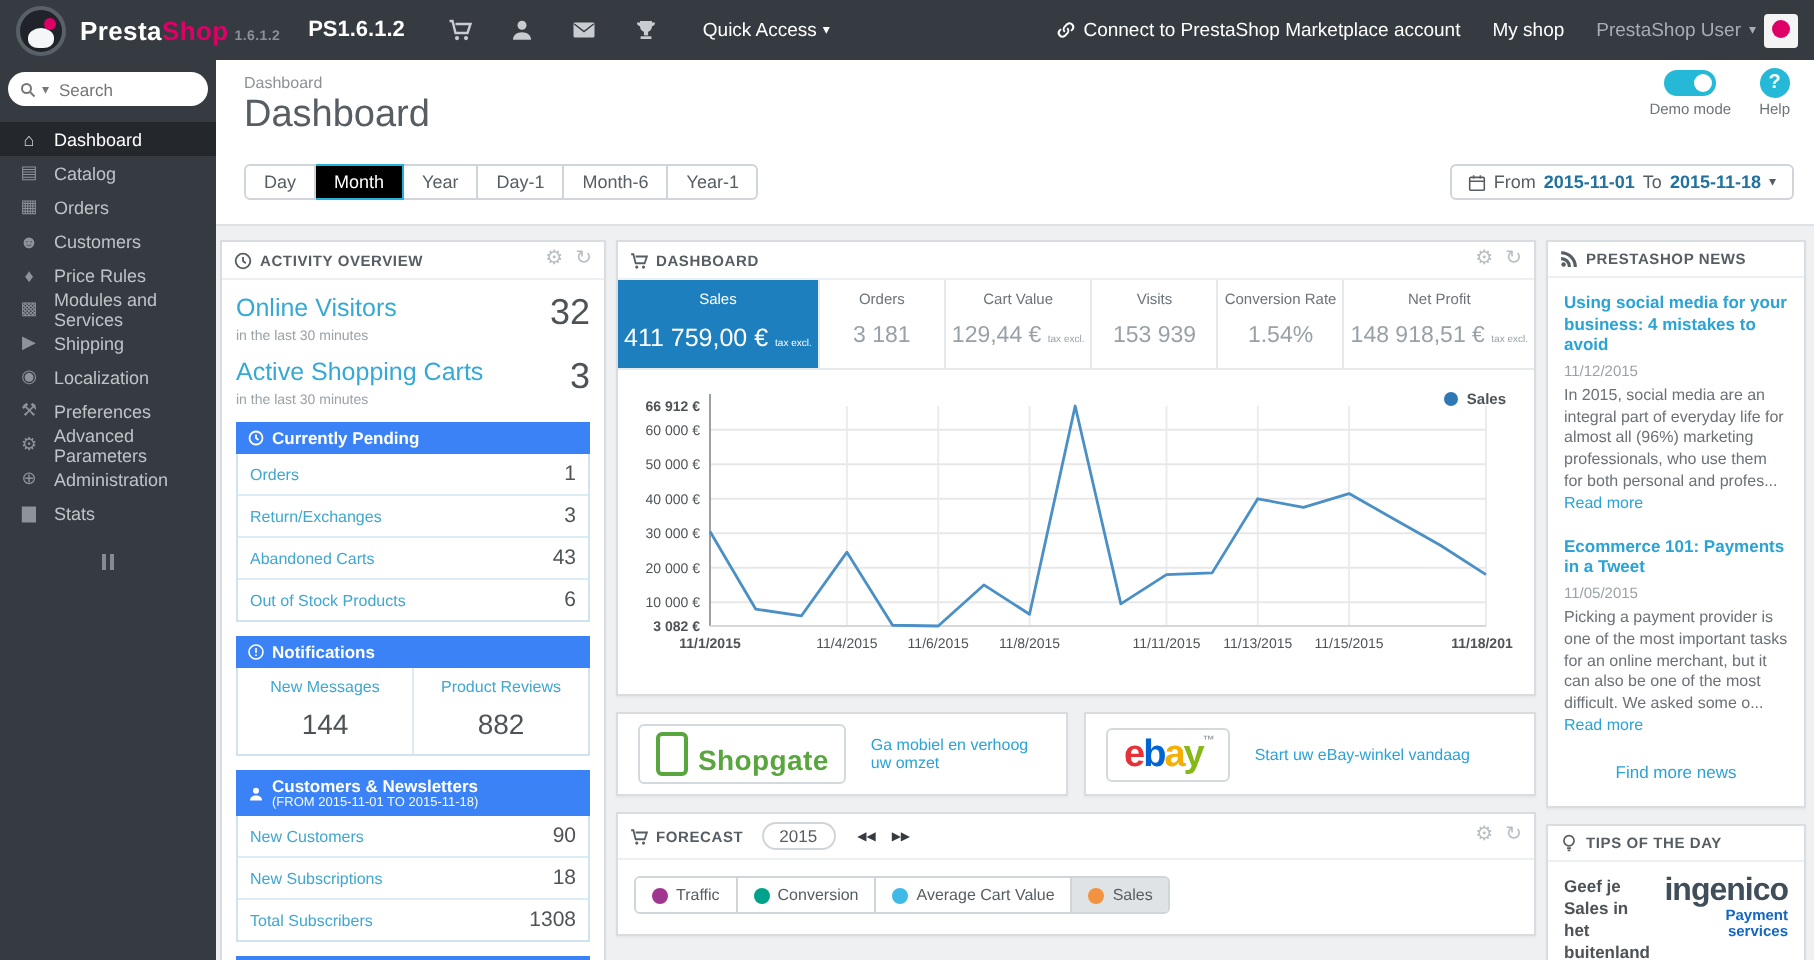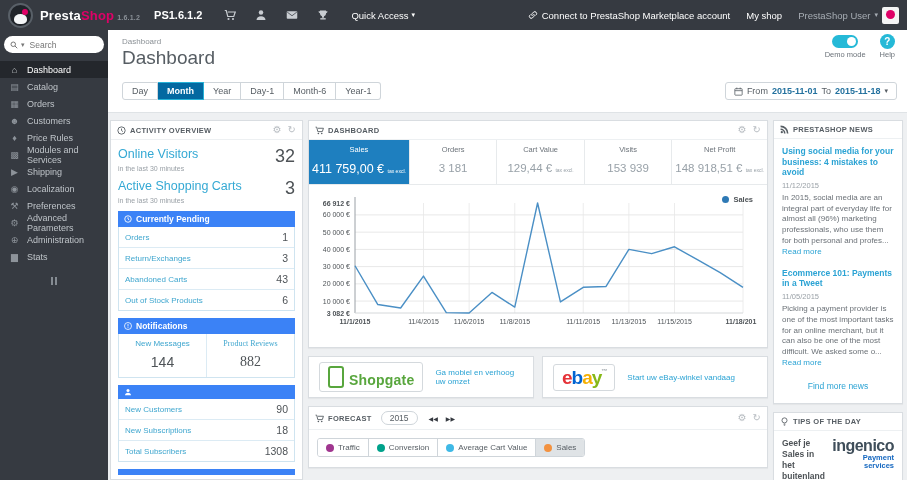--- a/index.html
+++ b/index.html
@@ -41,21 +41,21 @@
   .page-title{position:absolute;left:18px;top:17px;font-size:19px;color:#565d63;}
   .hdr-right{position:absolute;right:12px;top:3px;display:flex;gap:14px;text-align:center;}
   .toggle{width:26px;height:13px;border-radius:7px;background:#25b9d7;position:relative;margin:2px auto 2px;cursor:pointer;}
   .toggle:after{content:"";position:absolute;right:2px;top:2px;width:9px;height:9px;border-radius:50%;background:#fff;}
   .help-circle{width:15px;height:15px;border-radius:50%;background:#25b9d7;color:#fff;font-weight:bold;font-size:10px;line-height:15px;margin:1px auto 1px;cursor:pointer;}
   .hdr-mini-label{font-size:7.5px;color:#6c737a;}
   .toolbar{position:absolute;left:18px;top:52px;display:flex;}
   .range-btn{border:1px solid #cfd5da;border-left-width:0;background:#fff;padding:3px 9px;font-size:9px;color:#565d63;cursor:pointer;}
   .range-btn:first-child{border-left-width:1px;border-radius:3px 0 0 3px;}
   .range-btn:last-child{border-radius:0 3px 3px 0;}
-  .range-btn.active{background:#0369a1;border-color:#25b2d7;color:#fff;font-weight:bold;}
+  .range-btn.active{background:#000000;border-color:#25b2d7;color:#fff;font-weight:normal;}
   .date-btn{position:absolute;right:10px;top:52px;border:1px solid #cfd5da;background:#fff;border-radius:3px;padding:3px 8px;font-size:9px;color:#565d63;display:flex;align-items:center;gap:4px;cursor:pointer;}
   .date-btn b{color:#23719e;}
   
   .col-left{position:absolute;top:90px;left:6px;width:193px;}
   .col-mid{position:absolute;top:90px;left:204px;width:460px;}
   .col-right{position:absolute;top:90px;left:669px;width:130px;}
   .panel{background:#fff;border:1px solid #d9dde1;box-shadow:0 1px 1px rgba(0,0,0,.04);box-sizing:border-box;}
   .panel-hd{display:flex;align-items:center;gap:4px;padding:4px 6px;border-bottom:1px solid #edf0f2;}
   .panel-hd .ttl{font-size:7.5px;font-weight:bold;color:#565d63;letter-spacing:.3px;}
   .panel-hd .hd-ico{width:9px;height:9px;color:#565d63;}
@@ -70,21 +70,21 @@
   .sec-hd{background:#3b82f6;color:#fff;padding:3px 6px;font-size:8.5px;font-weight:bold;display:flex;align-items:center;gap:4px;margin-top:7px;}
   .sec-hd .hd-ico{width:8px;height:8px;color:#fff;}
   .sec-hd .sub{display:block;font-size:6.5px;font-weight:normal;opacity:.95;}
   .rows{border:1px solid #cfe4f0;border-top:0;}
   .rowi{display:flex;justify-content:space-between;align-items:center;padding:4px 6px;border-bottom:1px solid #dcebf4;}
   .rowi:last-child{border-bottom:0;}
   .rowi a{font-size:8px;color:#41a7cf;text-decoration:none;cursor:pointer;}
   .rowi .v{font-size:10.5px;color:#4e5357;}
   .cells{display:flex;border:1px solid #cfe4f0;border-top:0;}
   .cell{flex:1;text-align:center;padding:5px 2px 7px;cursor:pointer;}
-  .cell + .cell{border-left:1px solid #dcebf4;font-family:Liberation Serif, serif;}
+  .cell + .cell{border-left:1px solid #dcebf4;}
   .cell .cl{font-size:8px;color:#41a7cf;}
   .cell .cv{font-size:14px;color:#4e5357;margin-top:6px;}
   
   .kpis{display:flex;border-bottom:1px solid #e7eaec;}
   .kpi{flex:1;text-align:center;padding:5px 3px 8px;border-right:1px solid #e7eaec;cursor:pointer;}
   .kpi:last-child{border-right:0;}
   .kpi .kl{font-size:7.5px;color:#6c737a;margin-bottom:8px;}
   .kpi .kv{font-size:11.5px;color:#98a1a8;white-space:nowrap;}
   .kpi .ks{font-size:5px;color:#98a1a8;}
   .kpi.active{background:#1e7fbf;}
@@ -341,20 +341,21 @@
                 <div class="cl">Product Reviews</div>
                 <div class="cv">882</div>
               </div>
           </div>
 
           <div class="sec-hd">
             <svg class="hd-ico icon" viewBox="0 0 16 16" fill="currentColor">
                 <circle cx="8" cy="4.8" r="3"></circle>
                 <path d="M2 14.5c0-3.2 2.7-5 6-5s6 1.8 6 5z"></path>
               </svg>
+            <span><span>Customers &amp; Newsletters</span><span class="sub">(FROM 2015-11-01 TO 2015-11-18)</span></span>
           </div>
           <div class="rows">
             <div class="rowi">
                 <a>New Customers</a>
                 <span class="v">90</span>
               </div>
             <div class="rowi">
                 <a>New Subscriptions</a>
                 <span class="v">18</span>
               </div>
@@ -396,20 +397,24 @@
               <div class="kl">Orders</div>
               <div class="kv"><span>3 181</span></div>
             </div>
           <div class="kpi">
               <div class="kl">Cart Value</div>
               <div class="kv"><span>129,44 €</span> <span class="ks">tax excl.</span></div>
             </div>
           <div class="kpi">
               <div class="kl">Visits</div>
               <div class="kv"><span>153 939</span></div>
+            </div>
+          <div class="kpi">
+              <div class="kl">Conversion Rate</div>
+              <div class="kv"><span>1.54%</span></div>
             </div>
           <div class="kpi">
               <div class="kl">Net Profit</div>
               <div class="kv"><span>148 918,51 €</span> <span class="ks">tax excl.</span></div>
             </div>
         </div>
         <div class="chart-wrap">
           <svg id="sales-chart" width="444" height="152">
               <line x1="110.47058823529412" y1="12" x2="110.47058823529412" y2="122" stroke="#ececec"></line>
               <line x1="156.11764705882354" y1="12" x2="156.11764705882354" y2="122" stroke="#ececec"></line>

